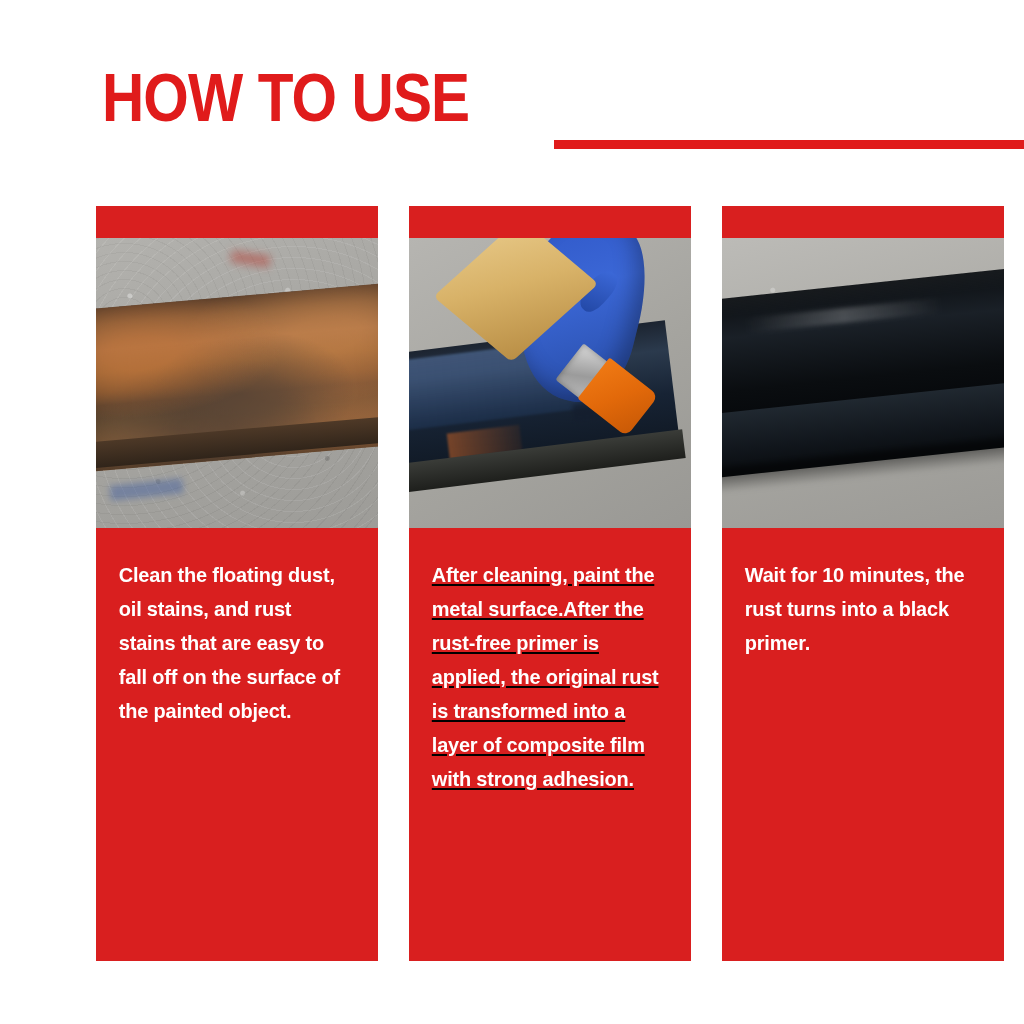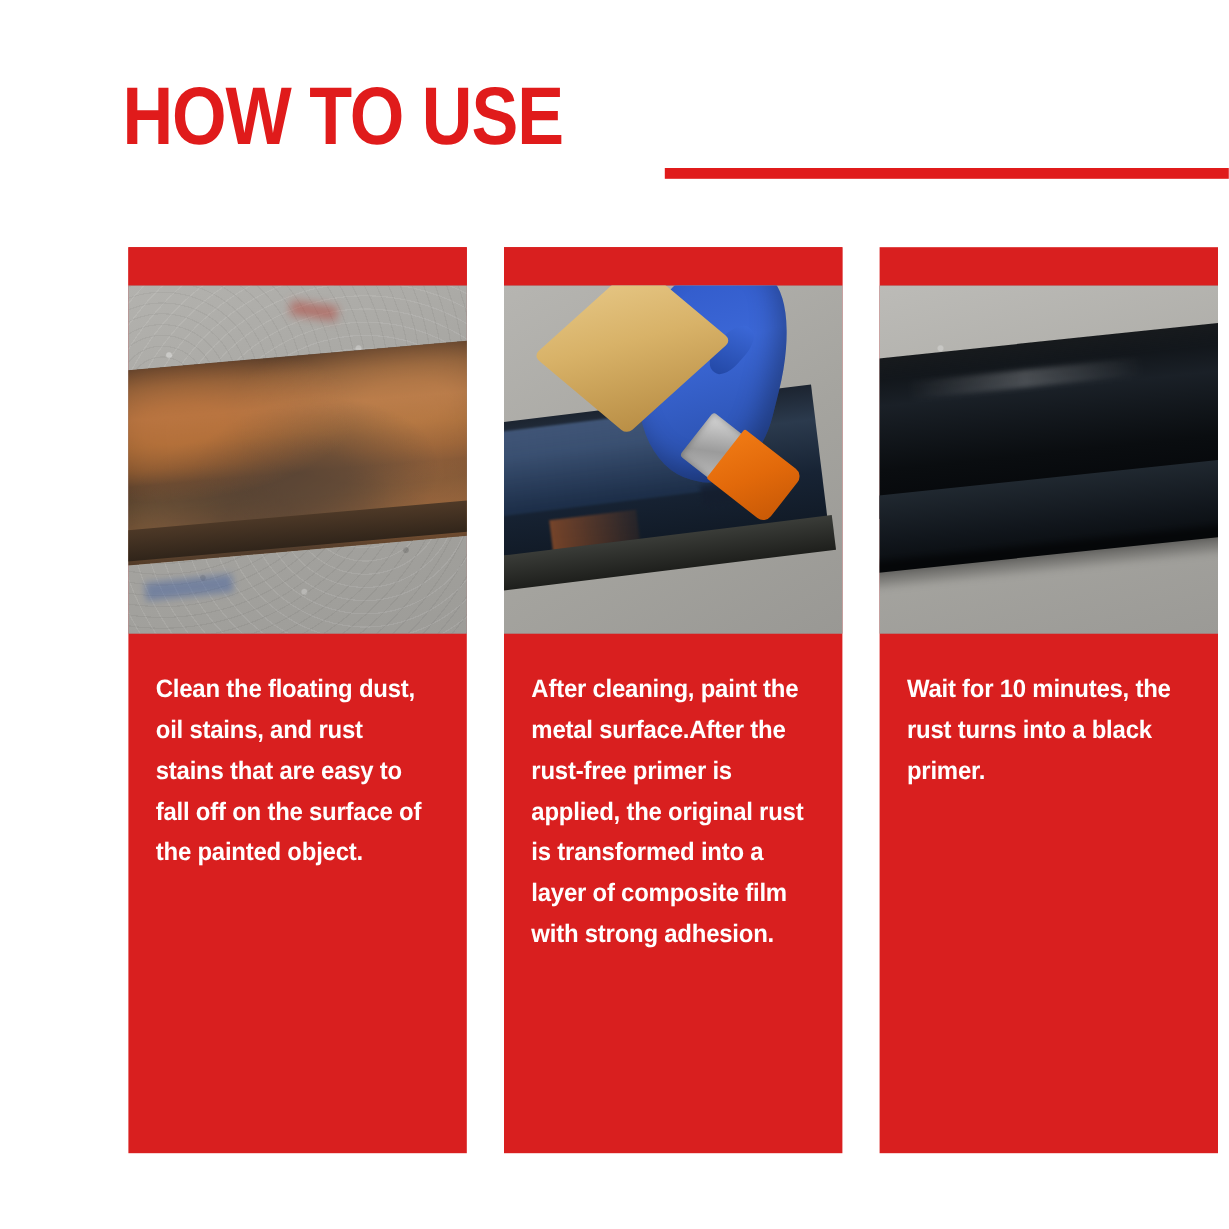--- a/index.html
+++ b/index.html
@@ -48,21 +48,21 @@
     left: 452px;
     top: 78px;
     width: 546px;
     height: 9px;
     background: #e01b1b;
   }
 
   
   .columns {
     position: absolute;
-    left: 63px;
+    left: 52px;
     top: 206px;
     width: 908px;
     display: flex;
     justify-content: space-between;
   }
   .col {
     width: 282px;
     background: #d91f1f;
     display: flex;
     flex-direction: column;
@@ -86,22 +86,22 @@
     color: #ffffff;
     font-size: 21px;
     line-height: 1.62;
     font-weight: 700;
     font-family: "Liberation Sans", sans-serif;
     letter-spacing: -0.2px;
     transform: scaleX(0.95);
     transform-origin: left top;
   }
   .col-1 { min-height: 755px; }
-  .col-2 { min-height: 755px; }
-  .col-3 { min-height: 755px; align-items: center; }
+  .col-2 { min-height: 755px; text-decoration: underline; }
+  .col-3 { min-height: 755px; }
 
   
   .concrete {
     position: absolute;
     inset: 0;
     background:
       radial-gradient(circle at 12% 20%, rgba(255,255,255,0.35) 0 2px, transparent 3px),
       radial-gradient(circle at 34% 62%, rgba(0,0,0,0.18) 0 2px, transparent 3px),
       radial-gradient(circle at 68% 18%, rgba(255,255,255,0.28) 0 2px, transparent 3px),
       radial-gradient(circle at 82% 76%, rgba(0,0,0,0.15) 0 2px, transparent 3px),

